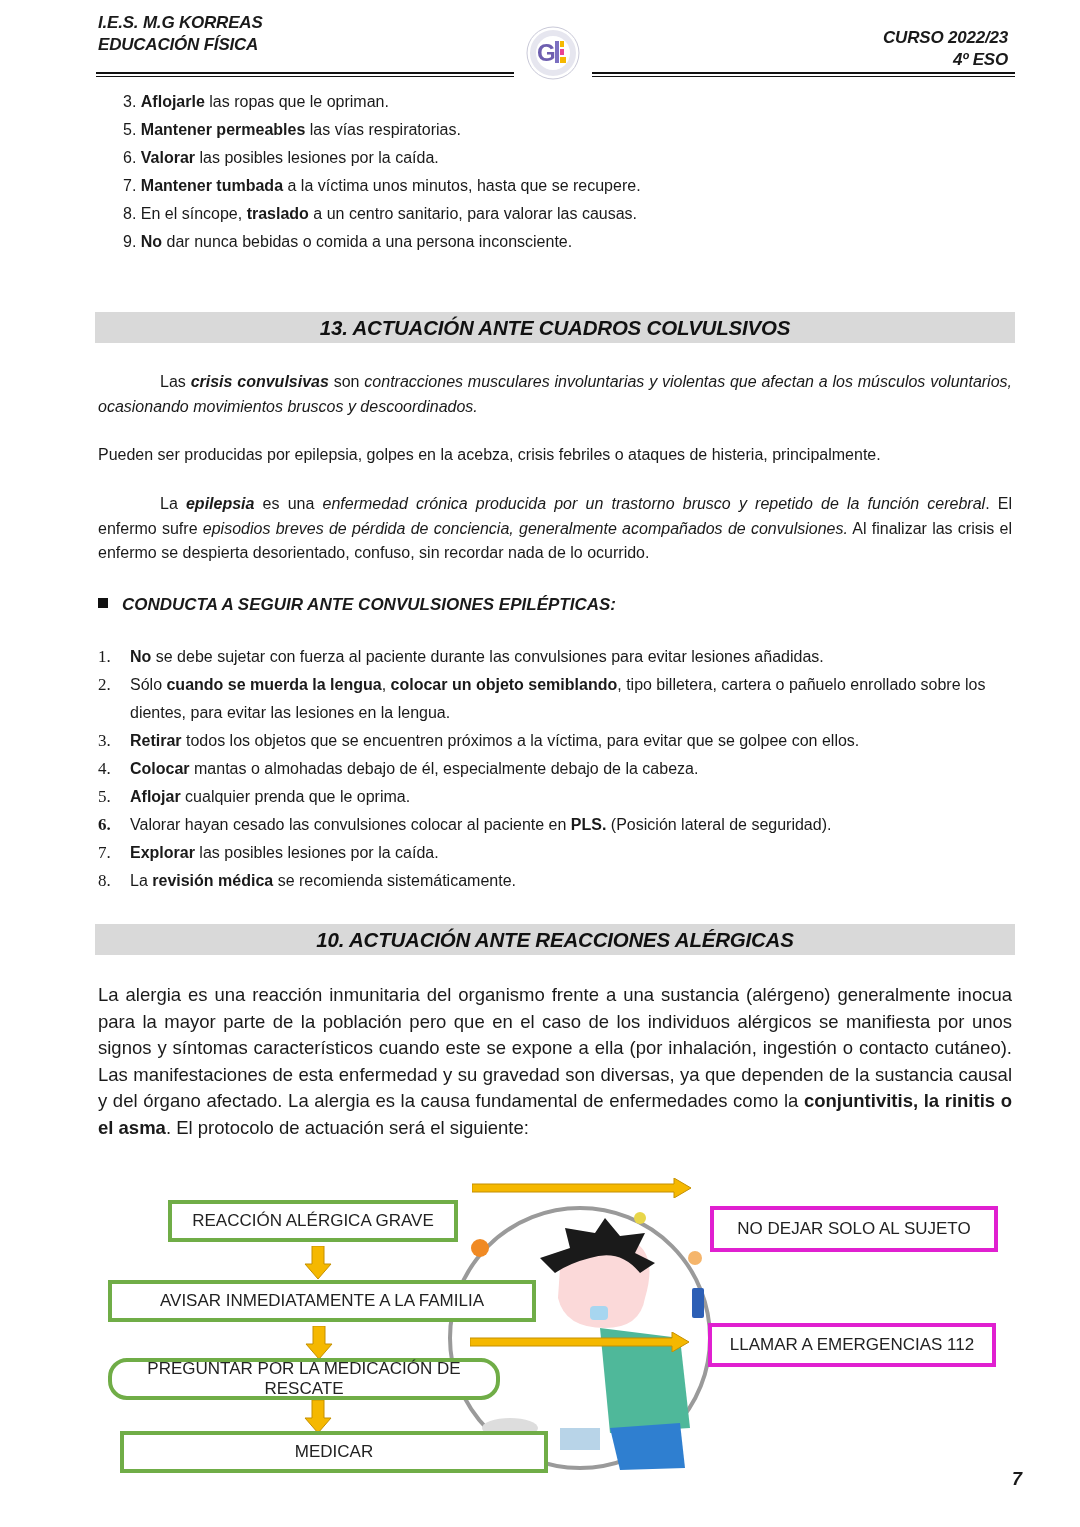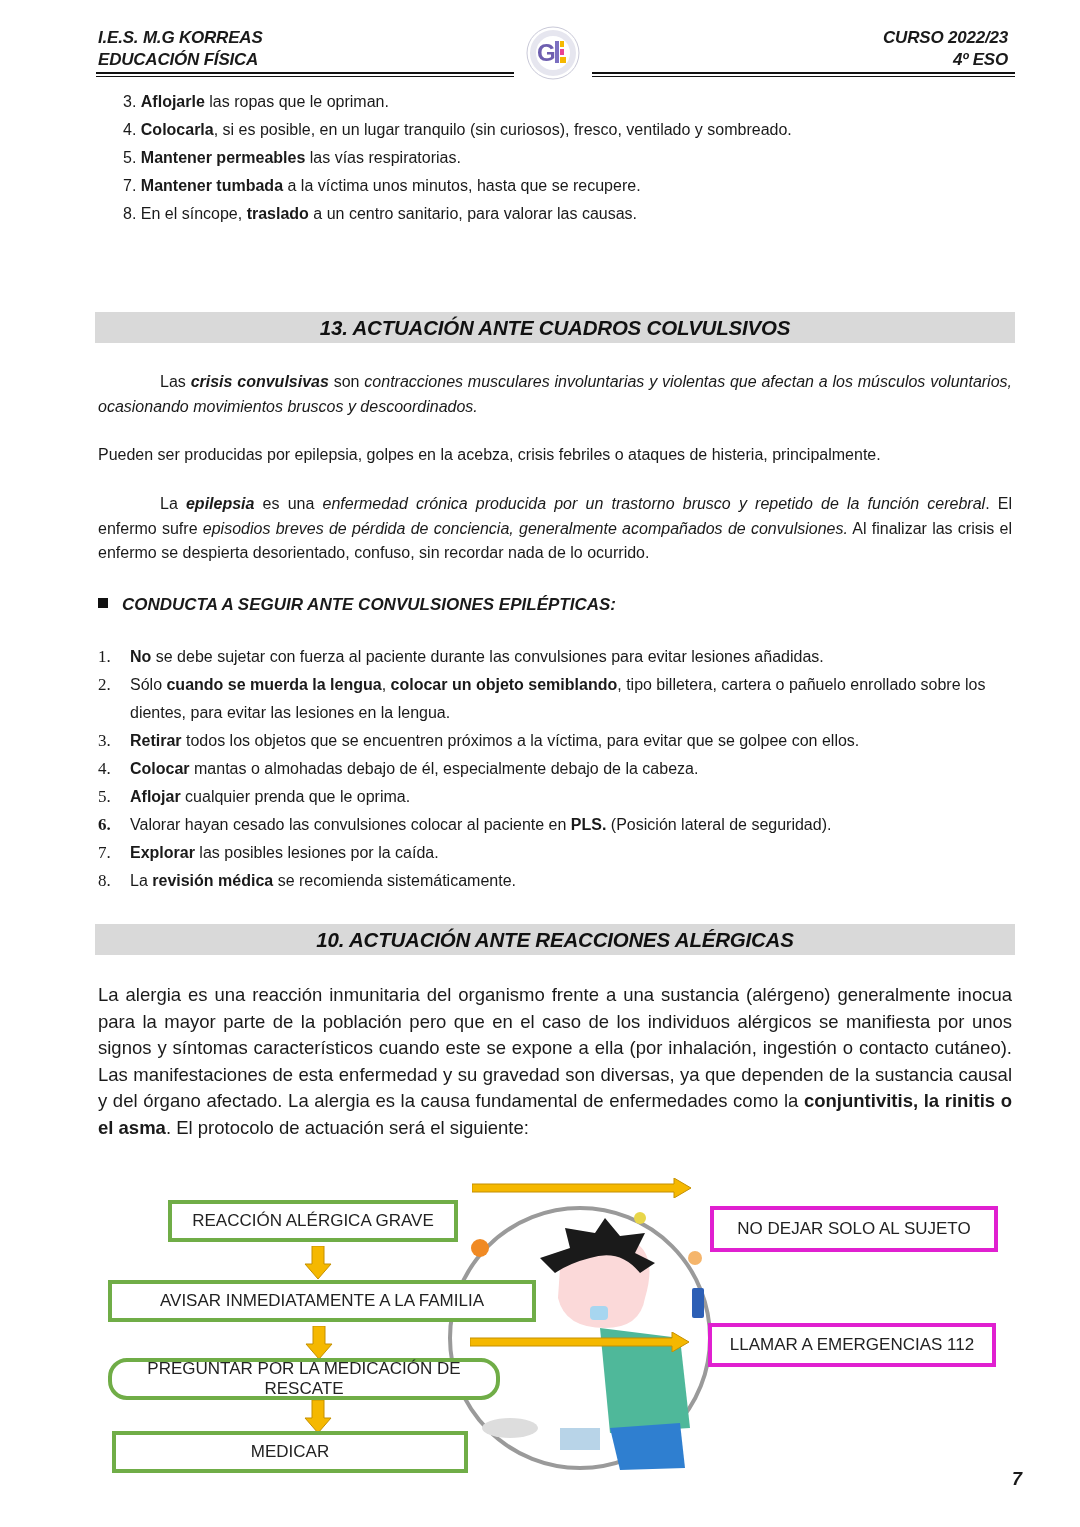--- a/index.html
+++ b/index.html
@@ -1,19 +1,19 @@
 <!DOCTYPE html>
 <html><head>
 <meta charset="utf-8">
 <style>
   * { box-sizing: border-box; margin: 0; padding: 0; }
   html, body { width: 1080px; height: 1527px; background: #ffffff; }
   body { position: relative; font-family: "Liberation Sans", sans-serif; color: #1a1a1a; overflow: hidden; }
 
-  .hdr-left { position: absolute; left: 98px; top: 27px; font-weight: bold; font-style: italic; font-size: 17px; line-height: 22px; letter-spacing: -0.2px; }
+  .hdr-left { position: absolute; left: 98px; top: 12px; font-weight: bold; font-style: italic; font-size: 17px; line-height: 22px; letter-spacing: -0.2px; }
   .hdr-right { position: absolute; right: 72px; top: 27px; font-weight: bold; font-style: italic; font-size: 17px; line-height: 22px; text-align: right; letter-spacing: -0.2px; }
   .hdr-rule { position: absolute; top: 72px; height: 5px; border-top: 2.5px solid #111; border-bottom: 1px solid #111; }
   .hdr-rule.left { left: 96px; width: 418px; }
   .hdr-rule.right { left: 592px; width: 423px; }
   .logo { position: absolute; left: 520px; top: 24px; width: 66px; height: 58px; }
 
   .num-list { position: absolute; left: 123px; font-size: 16px; line-height: 28px; }
   .num-list li { list-style: none; white-space: nowrap; }
 
   .section-bar { position: absolute; left: 95px; width: 920px; height: 31px; background: #d9d9d9; text-align: center; font-weight: bold; font-style: italic; font-size: 20.5px; line-height: 31px; letter-spacing: -0.2px; color: #111; }
@@ -63,24 +63,25 @@
   <circle cx="33" cy="29" r="20" fill="none" stroke="#e6e6ef" stroke-width="6"></circle>
   <text x="17" y="37" font-family="Liberation Sans, sans-serif" font-weight="bold" font-size="24" fill="#6e5fb0">G</text>
   <rect x="35" y="17" width="4" height="22" fill="#7b6fc1"></rect>
   <rect x="40" y="17" width="4" height="6" fill="#f5b800"></rect>
   <rect x="40" y="25" width="4" height="6" fill="#e84393"></rect>
   <rect x="40" y="33" width="6" height="6" fill="#f5b800"></rect>
 </svg>
 
 <ul class="num-list" style="top:88px;">
   <li><span>3.</span> <b>Aflojarle</b><span> las ropas que le opriman.</span></li>
-  <li><span>4.</span> <b>Colocarla</b><span>, si es posible, en un lugar tranquilo (sin curiosos), fresco, ventilado y sombreado.</span></li>
   <li><span>5.</span> <b>Mantener permeables</b><span> las vías respiratorias.</span></li>
+  <li><span>6.</span> <b>Valorar</b><span> las posibles lesiones por la caída.</span></li>
   <li><span>7.</span> <b>Mantener tumbada</b><span> a la víctima unos minutos, hasta que se recupere.</span></li>
   <li><span>8.</span> <span>En el síncope, </span><b>traslado</b><span> a un centro sanitario, para valorar las causas.</span></li>
+  <li><span>9.</span> <b>No</b><span> dar nunca bebidas o comida a una persona inconsciente.</span></li>
 </ul>
 
 <div class="section-bar" style="top:312px;">13. ACTUACIÓN ANTE CUADROS COLVULSIVOS</div>
 
 <p class="para" style="top:370px;"><span class="indent"></span><span>Las </span><b><i>crisis convulsivas</i></b><span> son </span><i>contracciones musculares involuntarias y violentas que afectan a los músculos voluntarios, ocasionando movimientos bruscos y descoordinados.</i></p>
 
 <p class="para para-nojust" style="top:443px;">Pueden ser producidas por epilepsia, golpes en la acebza, crisis febriles o ataques de histeria, principalmente.</p>
 
 <p class="para" style="top:492px;"><span class="indent"></span><span>La </span><b><i>epilepsia</i></b><span> es una </span><i>enfermedad crónica producida por un trastorno brusco y repetido de la función cerebral</i><span>. El enfermo sufre </span><i>episodios breves de pérdida de conciencia, generalmente acompañados de convulsiones.</i><span> Al finalizar las crisis el enfermo se despierta desorientado, confuso, sin recordar nada de lo ocurrido.</span></p>
 
@@ -149,21 +150,21 @@
   <div class="gbox" style="left:8px; top:112px; width:428px; height:42px;">AVISAR INMEDIATAMENTE A LA FAMILIA</div>
   <svg class="down-arrow" style="left:205px; top:158px;" viewBox="0 0 28 34">
       <path d="M8 0 H20 V18 H27 L14 33 L1 18 H8 Z" fill="#f5b800" stroke="#c48f00" stroke-width="1"></path>
     </svg>
 
   <div class="gbox" style="left:8px; top:190px; width:392px; height:42px;border-radius:19px;">PREGUNTAR POR LA MEDICACIÓN DE RESCATE</div>
   <svg class="down-arrow" style="left:204px; top:232px;" viewBox="0 0 28 34">
       <path d="M8 0 H20 V18 H27 L14 33 L1 18 H8 Z" fill="#f5b800" stroke="#c48f00" stroke-width="1"></path>
     </svg>
 
-  <div class="gbox" style="left:12px; top:263px; width:356px; height:42px;">MEDICAR</div>
+  <div class="gbox" style="left:20px; top:263px; width:428px; height:42px;">MEDICAR</div>
 
   <svg class="right-arrow" style="left:372px; top:10px; width:220px;" viewBox="0 0 220 20" preserveAspectRatio="none">
       <path d="M0 6 H202 V0 L219 10 L202 20 V14 H0 Z" fill="#f5b800" stroke="#c48f00" stroke-width="1"></path>
     </svg>
   <svg class="right-arrow" style="left:370px; top:164px; width:220px;" viewBox="0 0 220 20" preserveAspectRatio="none">
       <path d="M0 6 H202 V0 L219 10 L202 20 V14 H0 Z" fill="#f5b800" stroke="#c48f00" stroke-width="1"></path>
     </svg>
 
   <div class="pbox" style="left:610px; top:38px; width:288px; height:46px;">NO DEJAR SOLO AL SUJETO</div>
   <div class="pbox" style="left:608px; top:155px; width:288px; height:44px;">LLAMAR A EMERGENCIAS 112</div>

